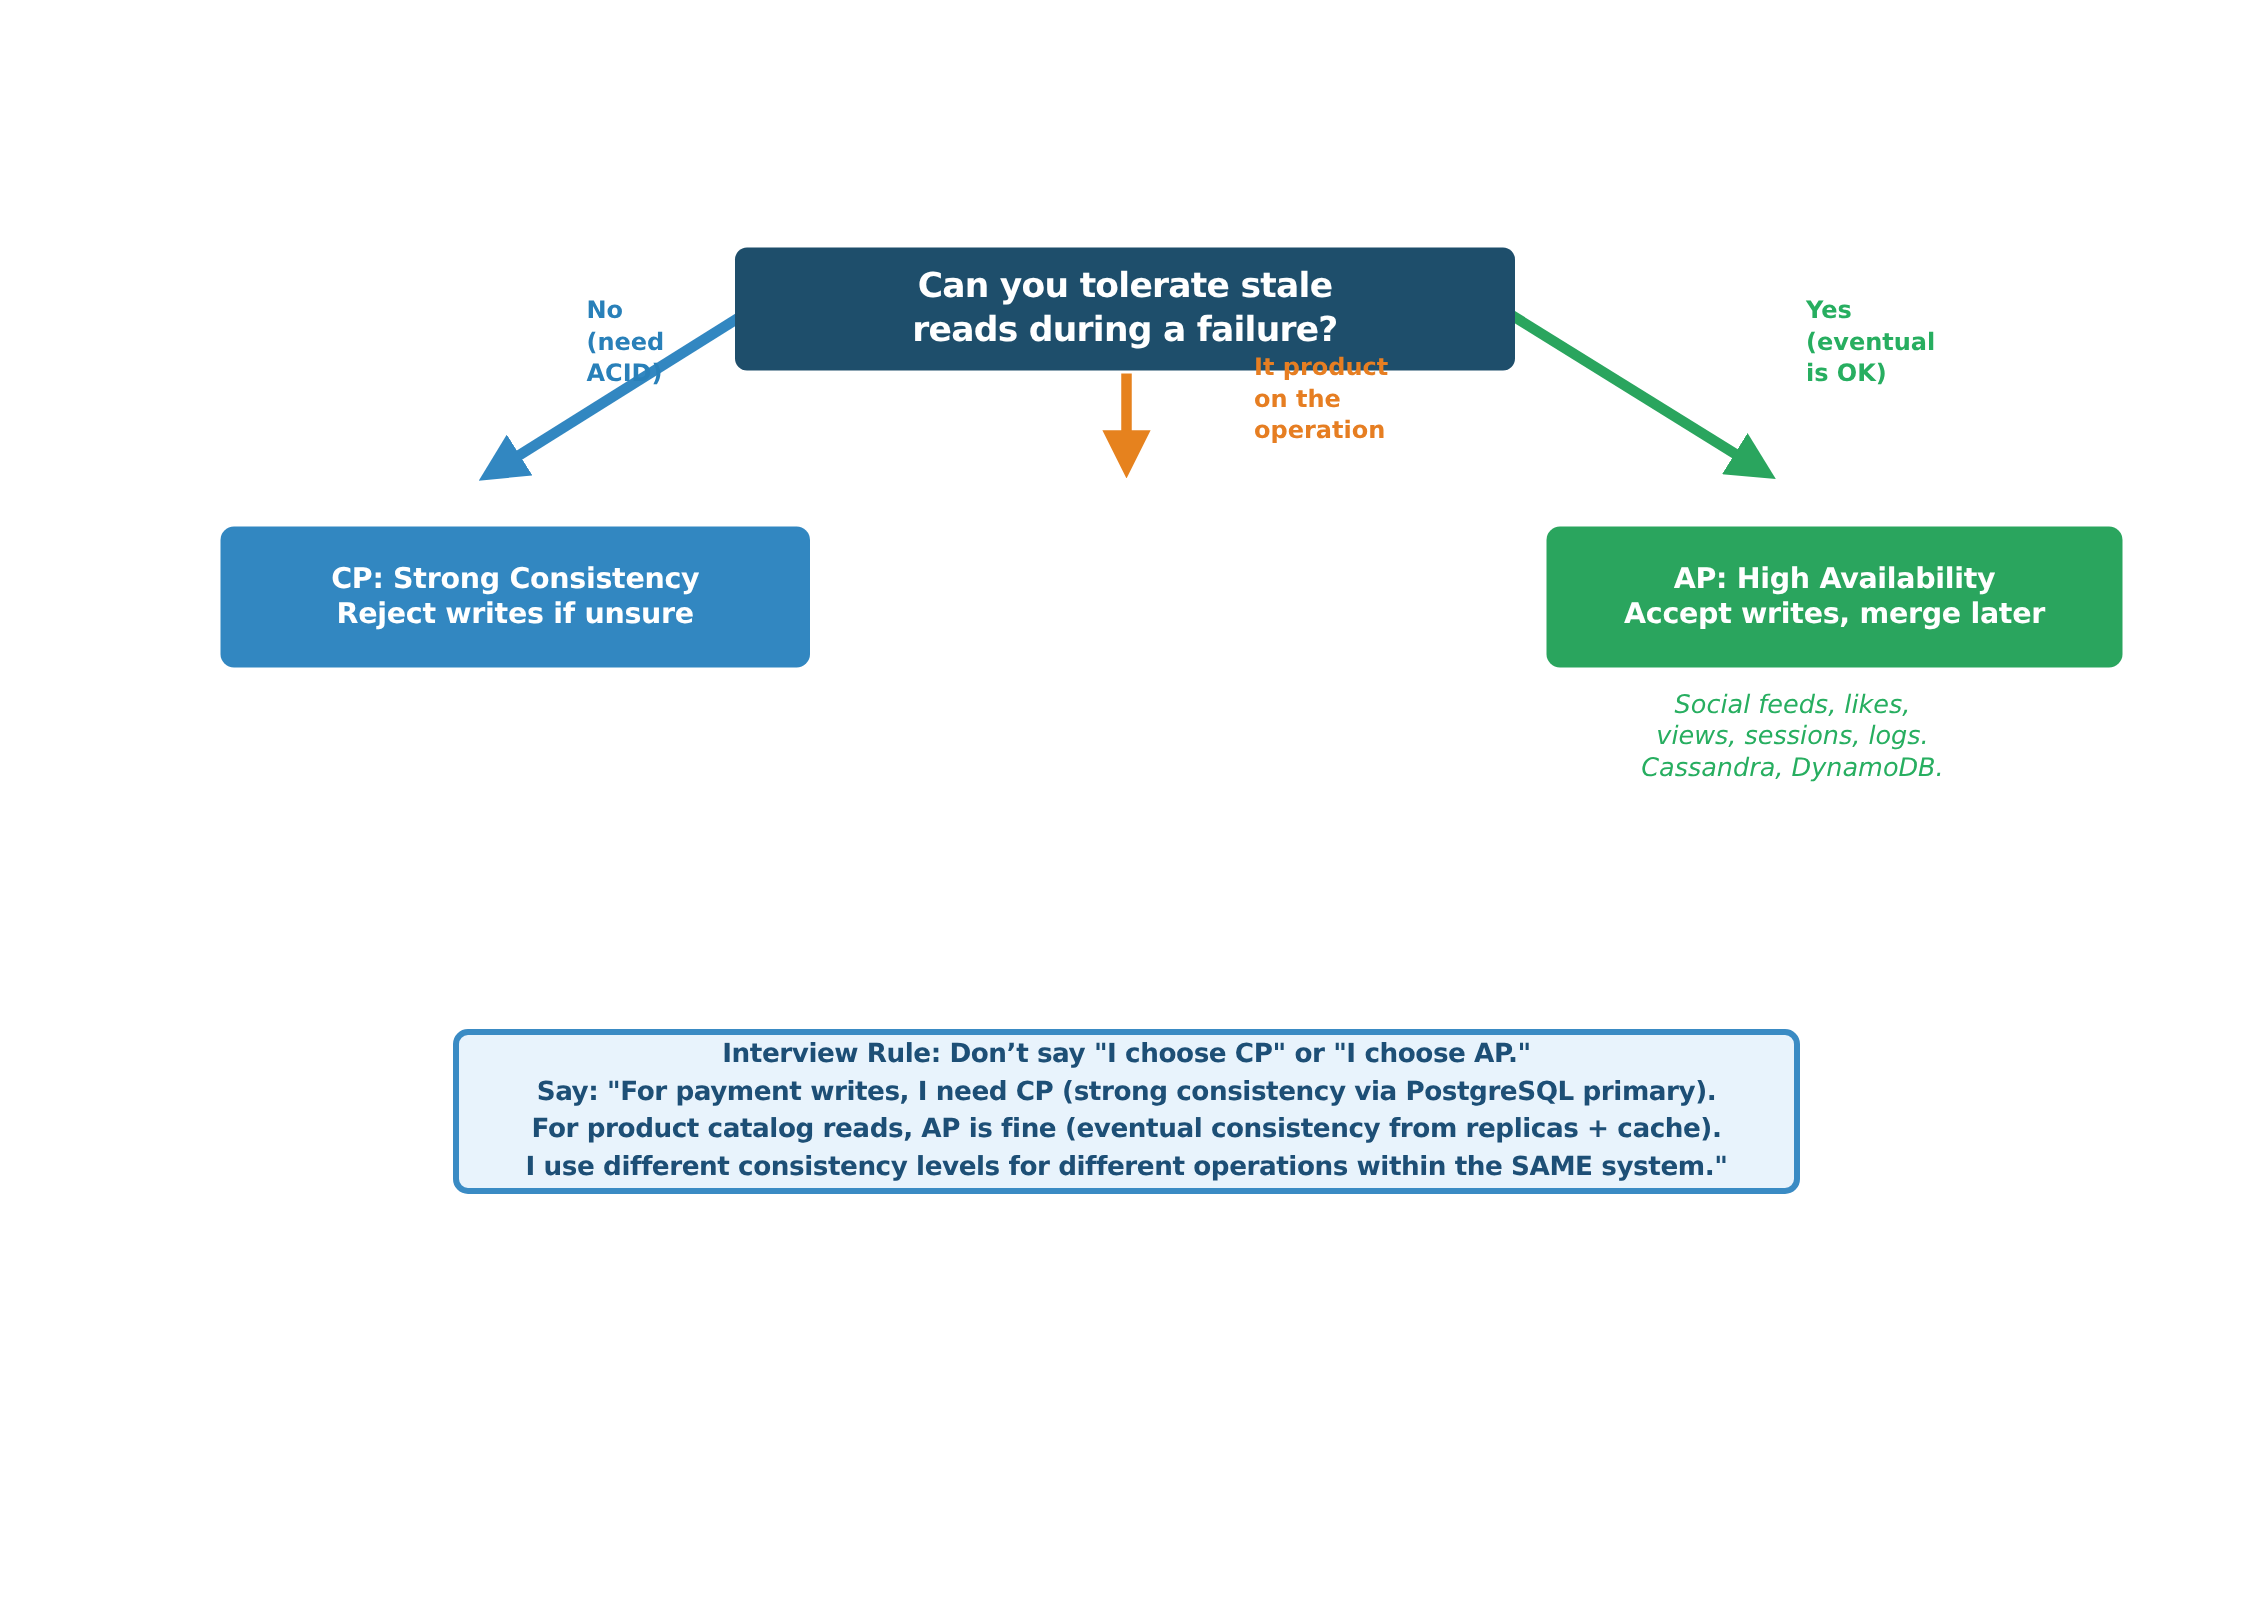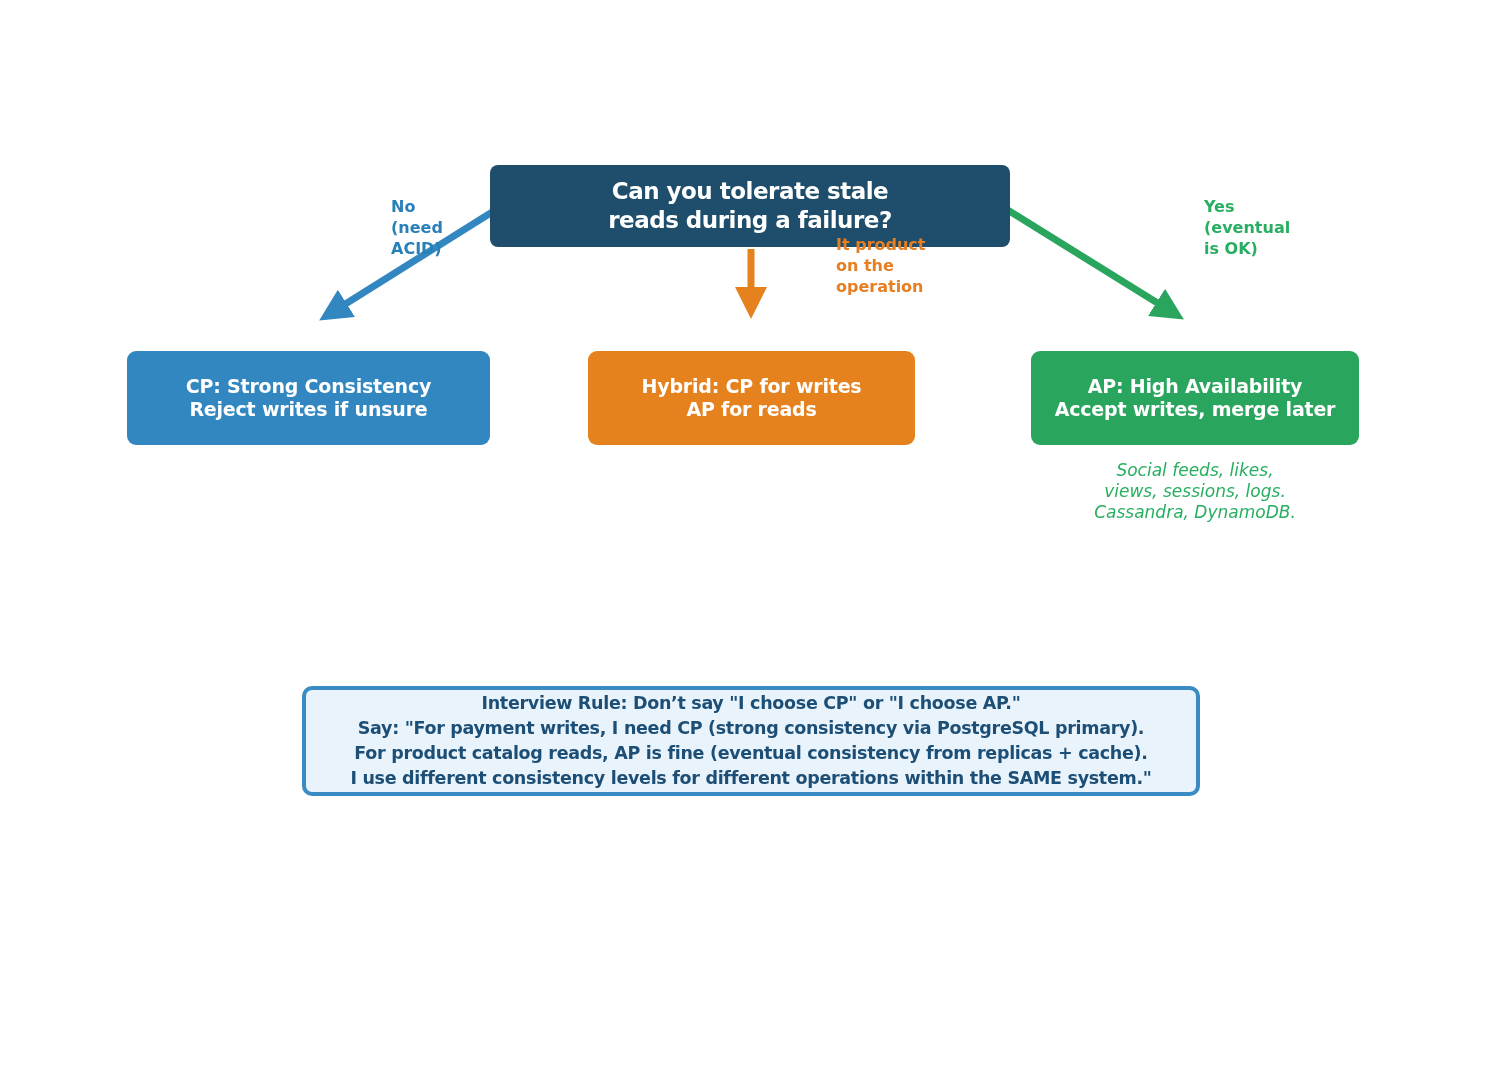--- a/index.html
+++ b/index.html
@@ -59,23 +59,23 @@
     line-height: 29px;
     letter-spacing: -0.5px;
     border-radius: 8px;
   }
   .node.branch {
     top: 351px; height: 94px;
     font-size: 19px;
     line-height: 23px;
     letter-spacing: -0.2px;
   }
-  .node.cp     { left: 127px;  width: 363px; background: var(--blue); }
+  .node.cp     { left: 147px;  width: 393px; background: var(--blue); }
   .node.hybrid { left: 588px;  width: 327px; background: var(--orange); }
-  .node.ap     { left: 1031px; width: 328px; background: var(--green); }
+  .node.ap     { left: 1031px; width: 384px; background: var(--green); }
 
   .arrow-label {
     position: absolute;
     font-size: 16px;
     font-weight: bold;
     line-height: 21px;
     white-space: pre-line;
     margin-left: 46px;
   }
   .arrow-label.blue   { left: 345px;  top: 196px; color: var(--blue-text); }
@@ -146,22 +146,20 @@
 ACID)</div>
   <div class="arrow-label orange">It product
 on the
 operation</div>
   <div class="arrow-label green">Yes
 (eventual
 is OK)</div>
 
   <div class="node branch cp">CP: Strong Consistency
 Reject writes if unsure</div>
-  <div class="node branch hybrid">Hybrid: CP for writes
-AP for reads</div>
   <div class="node branch ap">AP: High Availability
 Accept writes, merge later</div>
 
   <div class="caption green">Social feeds, likes,
 views, sessions, logs.
 Cassandra, DynamoDB.</div>
 
   <div class="rule-box">Interview Rule: Don’t say "I choose CP" or "I choose AP."
 Say: "For payment writes, I need CP (strong consistency via PostgreSQL primary).
 For product catalog reads, AP is fine (eventual consistency from replicas + cache).

